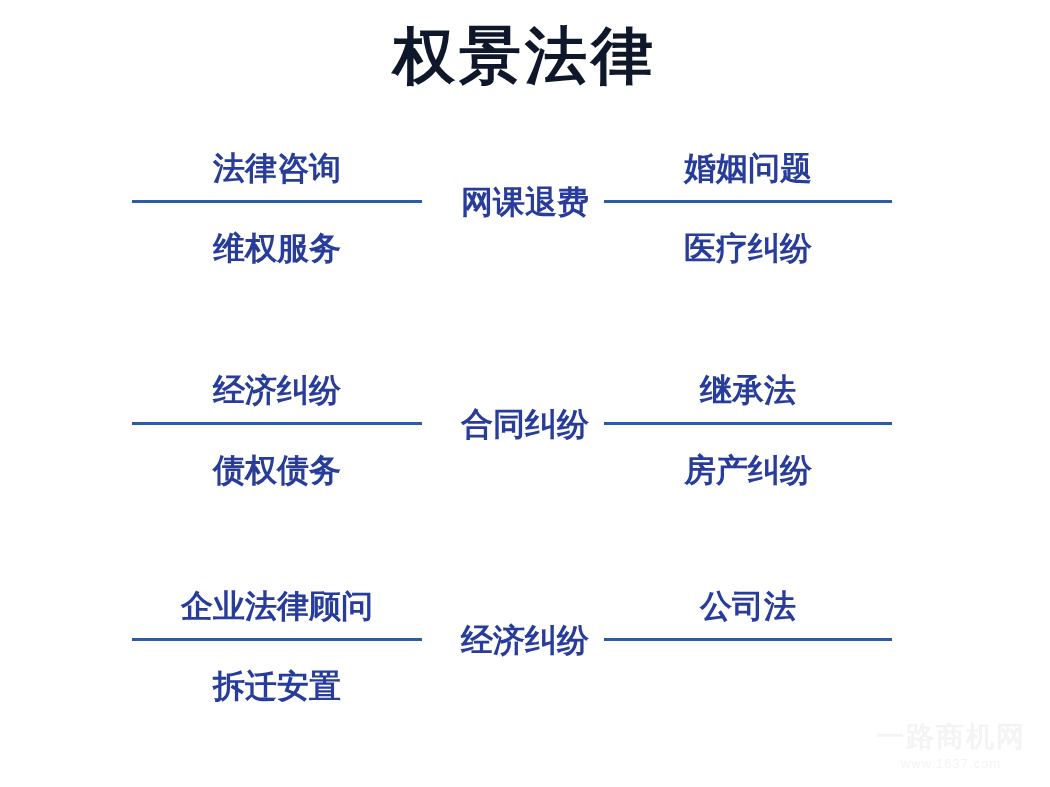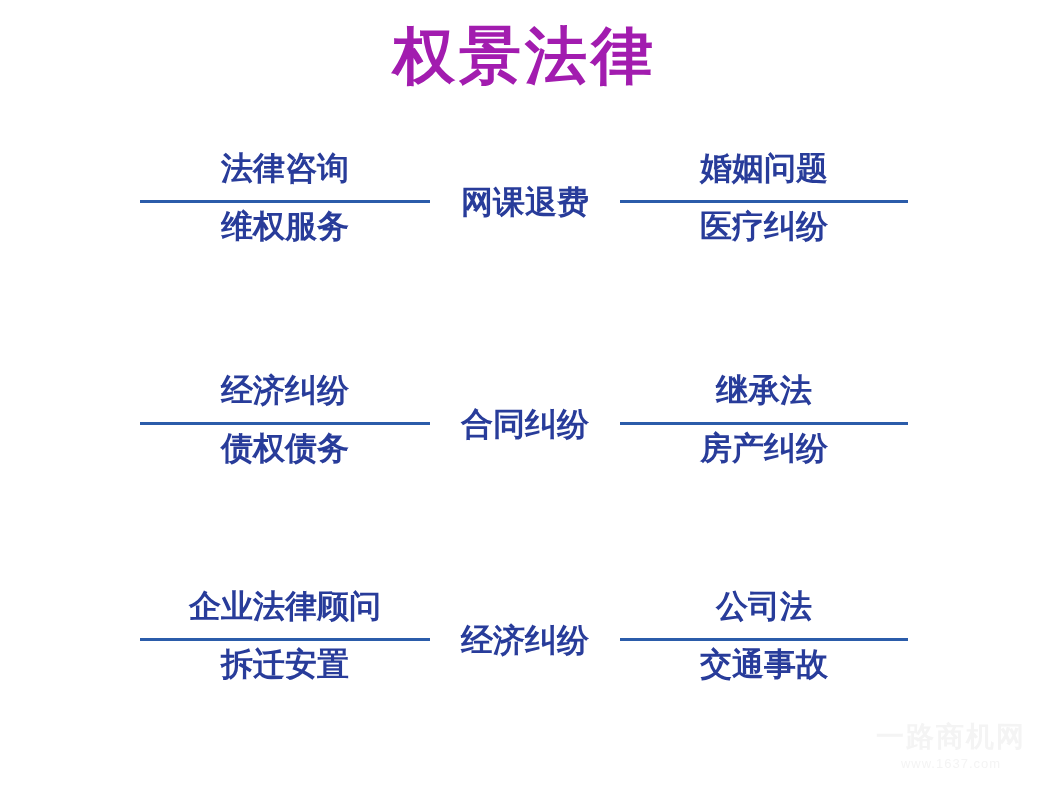--- a/index.html
+++ b/index.html
@@ -17,55 +17,55 @@
   }
   .title {
     position: absolute;
     top: 14px;
     left: 0;
     width: 100%;
     text-align: center;
     font-size: 62px;
     font-weight: 700;
     letter-spacing: 4px;
-    color: #a21caf;
+    color: #0f172a;
   }
   .row {
     position: absolute;
     left: 0;
     width: 100%;
     height: 120px;
   }
   .row-1 { top: 150px; }
   .row-2 { top: 372px; padding-left: 28px; }
   .row-3 { top: 588px; }
   .group {
     position: absolute;
     top: 0;
   }
-  .group-left  { left: 140px; width: 290px; }
-  .group-right { left: 620px; width: 288px; font-family: Liberation Serif, serif; }
+  .group-left  { left: 132px; width: 290px; }
+  .group-right { left: 604px; width: 288px; font-family: Liberation Serif, serif; }
   .pair-label {
     display: block;
     width: 100%;
     text-align: center;
     font-size: 32px;
     line-height: 36px;
     font-weight: 700;
     color: #283c9a;
     white-space: nowrap;
   }
   .pair-line {
     margin: 14px 0 0 0;
     border: none;
     border-top: 3px solid #2b5caa;
     width: 100%;
   }
   .pair-bottom {
-    margin-top: 5px;
+    margin-top: 27px;
   }
   .center-label {
     position: absolute;
     left: 430px;
     width: 190px;
     top: 34px;
     text-align: center;
     font-size: 32px;
     line-height: 36px;
     font-weight: 700;
@@ -128,21 +128,20 @@
   <div class="row row-3">
     <div class="group group-left">
       <span class="pair-label">企业法律顾问</span>
       <hr class="pair-line">
       <span class="pair-label pair-bottom">拆迁安置</span>
     </div>
     <div class="center-label">经济纠纷</div>
     <div class="group group-right">
       <span class="pair-label">公司法</span>
       <hr class="pair-line">
-      <span class="pair-label pair-bottom">交通事故</span>
     </div>
   </div>
 
   <div class="watermark">
     <div class="wm-line1">一路商机网</div>
     <div class="wm-line2">www.1637.com</div>
   </div>
 
 </div>
 

